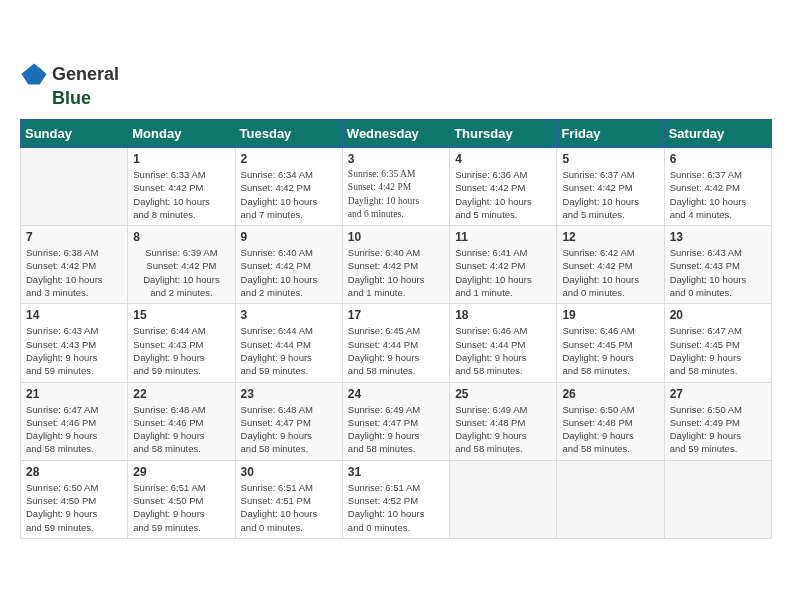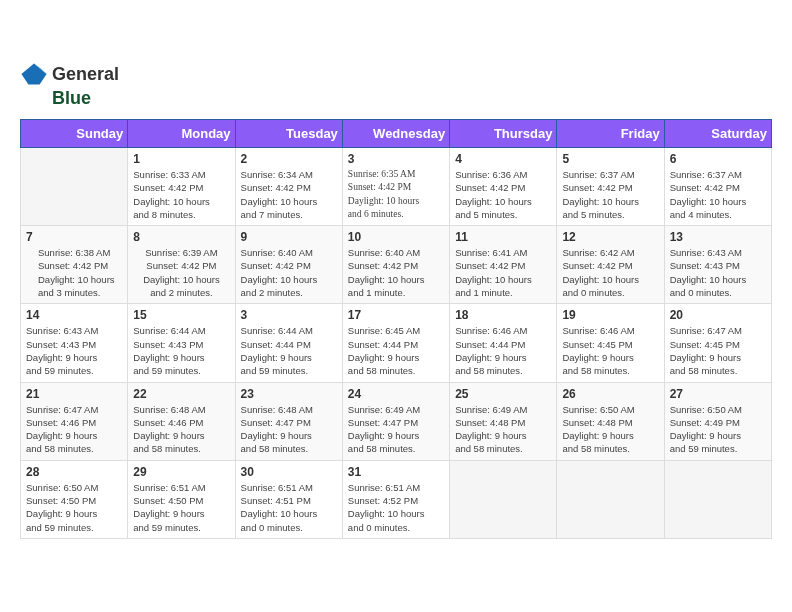--- a/index.html
+++ b/index.html
@@ -32,26 +32,26 @@
     .subtitle {
       font-size: 16px;
       color: #555;
     }
     .calendar {
       width: 100%;
       border-collapse: collapse;
       border: 1px solid #ccc;
     }
     .calendar th {
-      background-color: #8b5cf6;
+      background-color: #0f766e;
       color: #fff;
       font-size: 13px;
       font-weight: bold;
       padding: 6px 4px;
-      text-align: right;
+      text-align: left;
       border: 1px solid #2a5a9f;
     }
     .calendar td {
       vertical-align: top;
       border: 1px solid #ddd;
       padding: 4px 5px;
       font-size: 10px;
       color: #333;
       width: calc(100% / 7);
       min-height: 70px;
@@ -162,21 +162,21 @@
           <span class="day-number">6</span>
           <div class="day-info" style="white-space: pre-line;">Sunrise: 6:37 AM
 Sunset: 4:42 PM
 Daylight: 10 hours
 and 4 minutes.</div>
         </td>
       </tr>
       <tr>
         <td>
           <span class="day-number">7</span>
-          <div class="day-info" style="white-space: pre-line; margin-left: 12px;">Sunrise: 6:38 AM
+          <div class="day-info" style="white-space: pre-line;">Sunrise: 6:38 AM
 Sunset: 4:42 PM
 Daylight: 10 hours
 and 3 minutes.</div>
         </td>
         <td>
           <span class="day-number">8</span>
           <div class="day-info" style="white-space: pre-line; text-align: center;">Sunrise: 6:39 AM
 Sunset: 4:42 PM
 Daylight: 10 hours
 and 2 minutes.</div>

